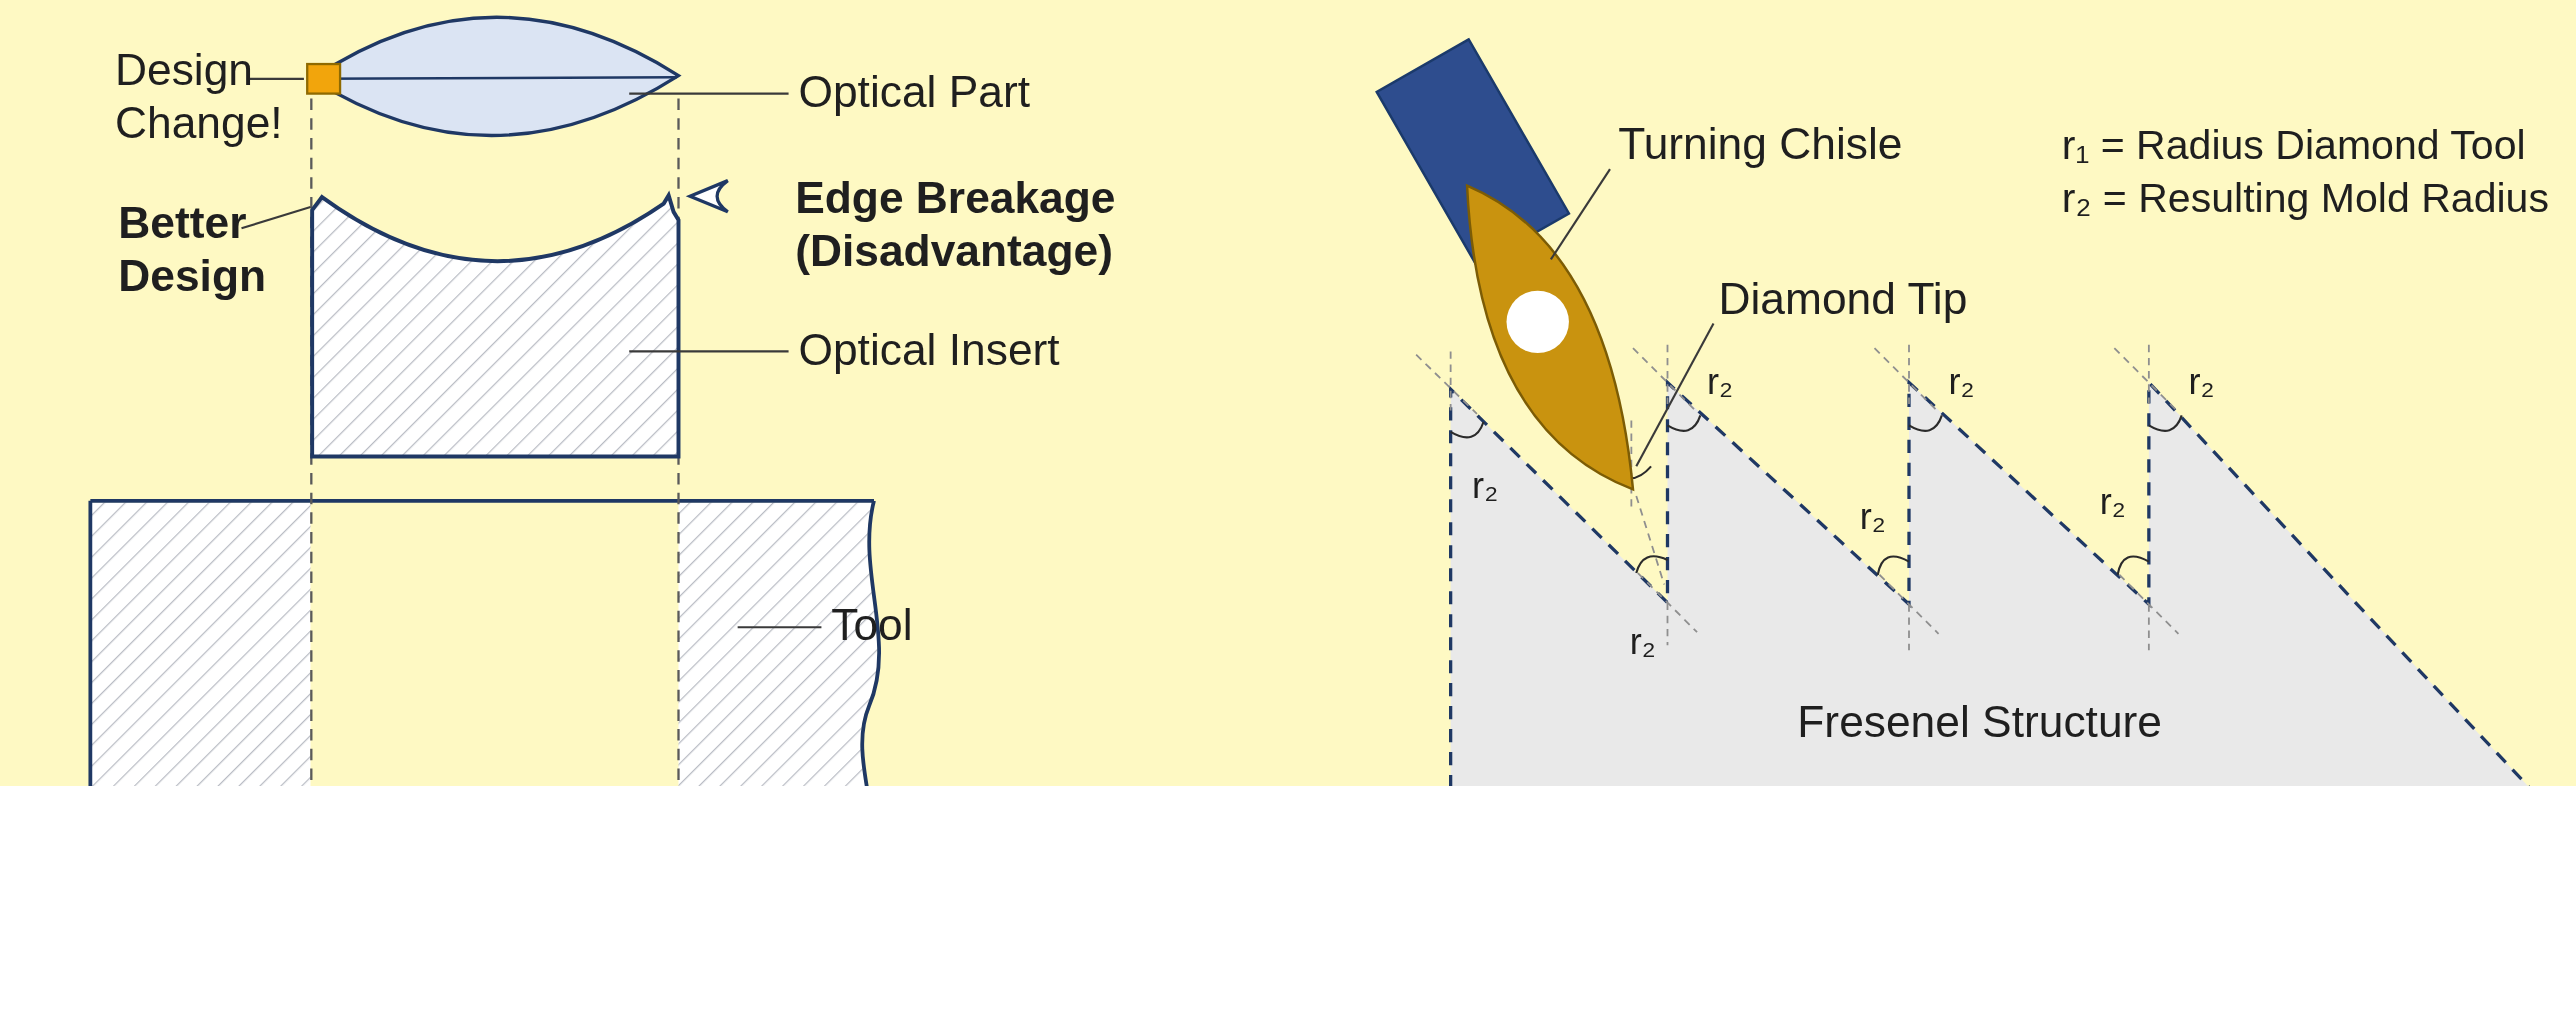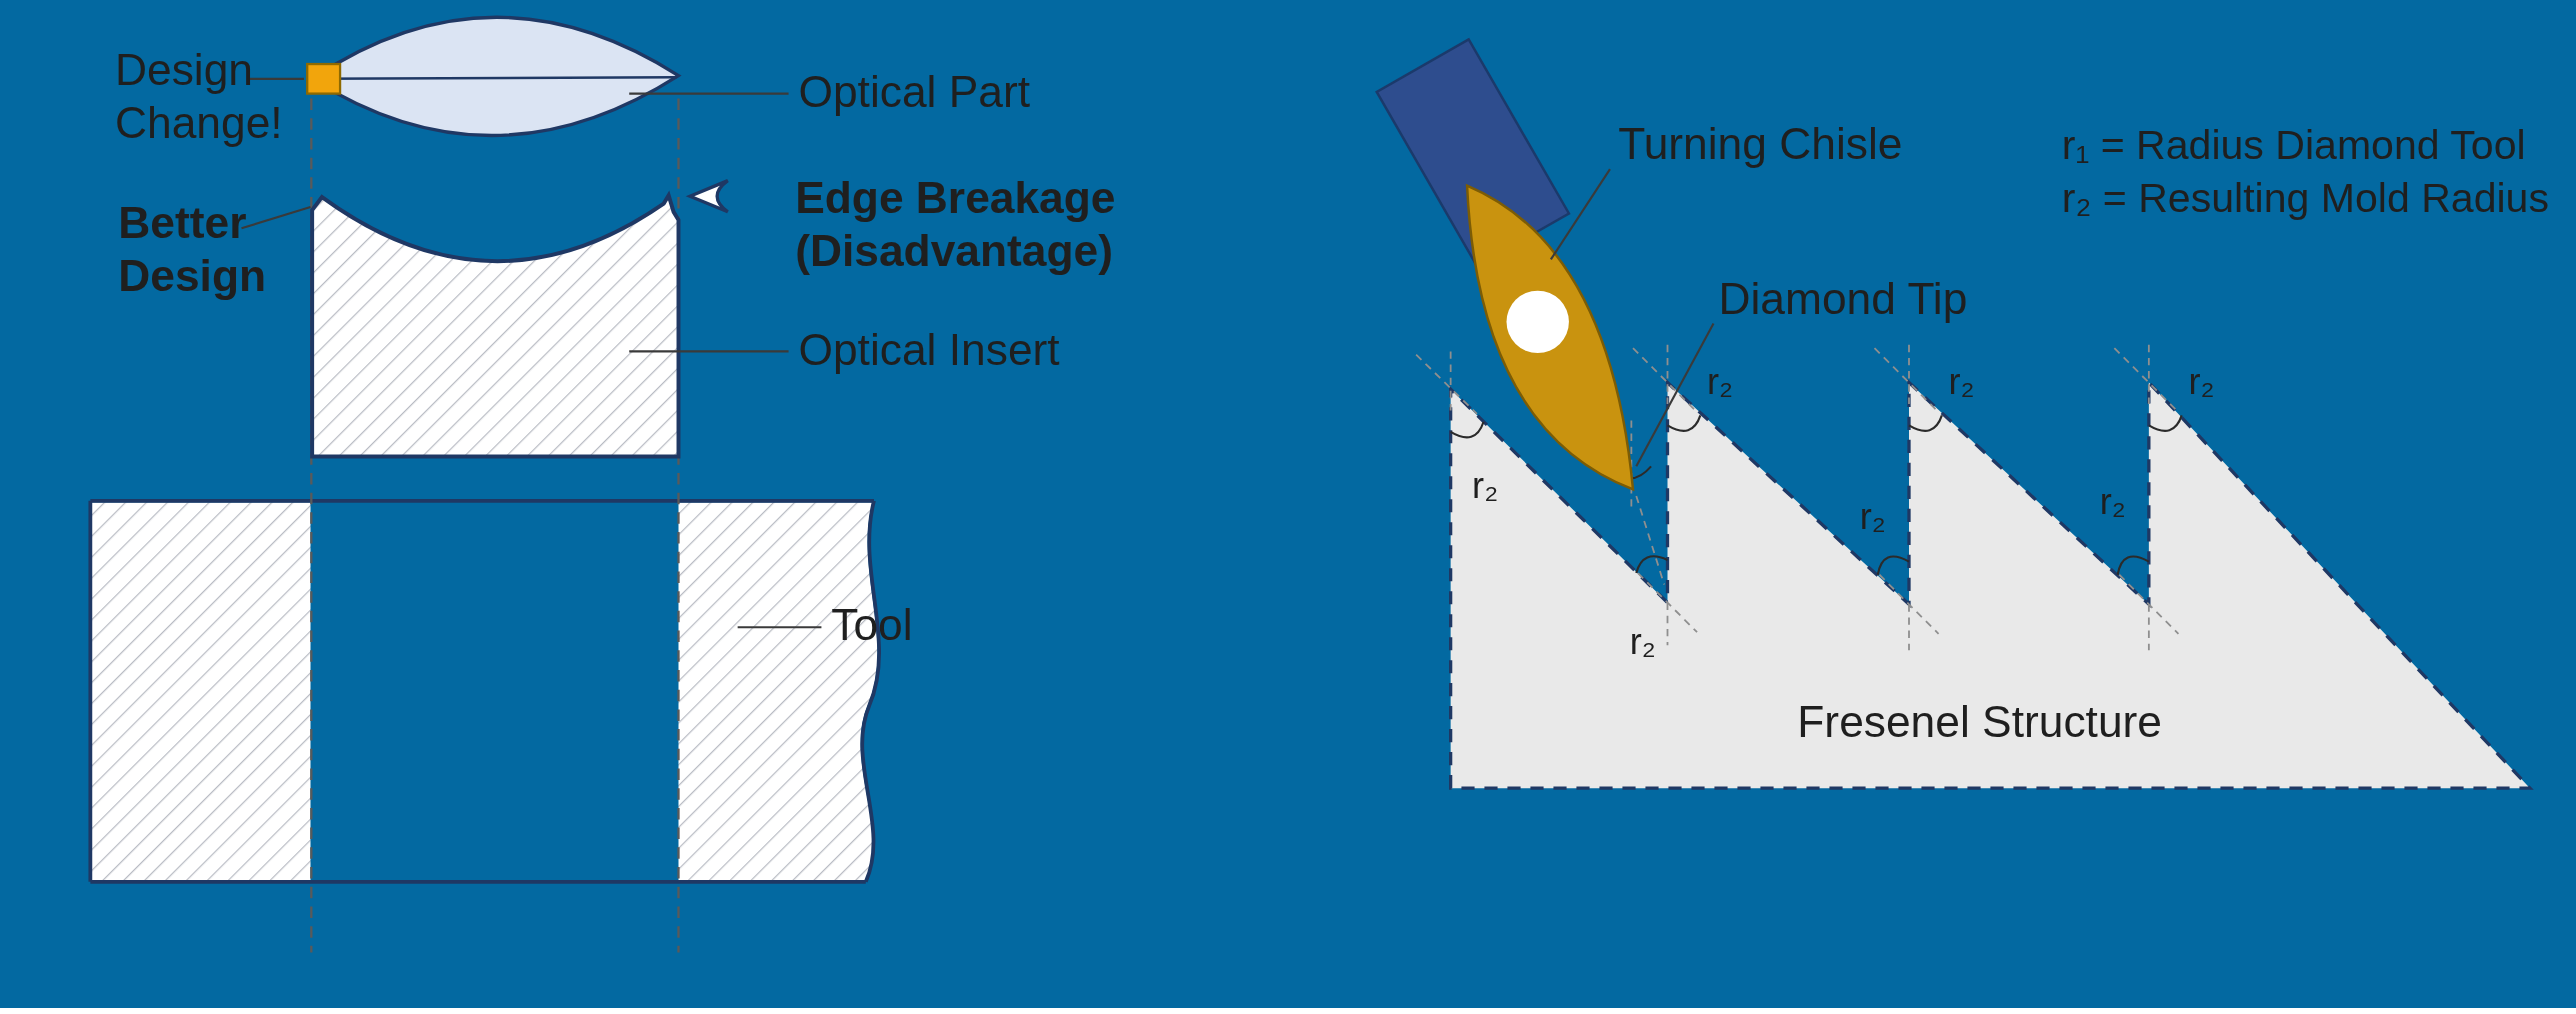--- a/index.html
+++ b/index.html
@@ -1,16 +1,16 @@
 <!DOCTYPE html>
 <html style="font-size:10.5px"><head>
 <meta charset="utf-8">
 <style>
   html,body{margin:0;padding:0;background:#ffffff;}
-  .canvas-wrap{width:2576px;height:1008px;background:#0369a1;overflow:hidden;}
+  .canvas-wrap{width:2576px;height:786px;background:#fef9c3;overflow:hidden;}
   svg{display:block;}
   text{font-family:"Liberation Sans","DejaVu Sans",sans-serif;fill:#1f1f1f;}
   .lbl{font-size:27px;}
   .lbl-b{font-size:27px;font-weight:bold;}
   .lbl-s{font-size:25px;}
   .rlbl{font-size:22px;}
   .leader{stroke:#3a3a3a;stroke-width:1.3;}
   .dashv{stroke:#5a5a5a;stroke-width:1.4;stroke-dasharray:7 5;fill:none;}
   .cdash{stroke:#8f8f8f;stroke-width:1.1;stroke-dasharray:4.5 3.5;fill:none;}
   .arc{stroke:#2b2b2b;stroke-width:1.3;fill:none;}

